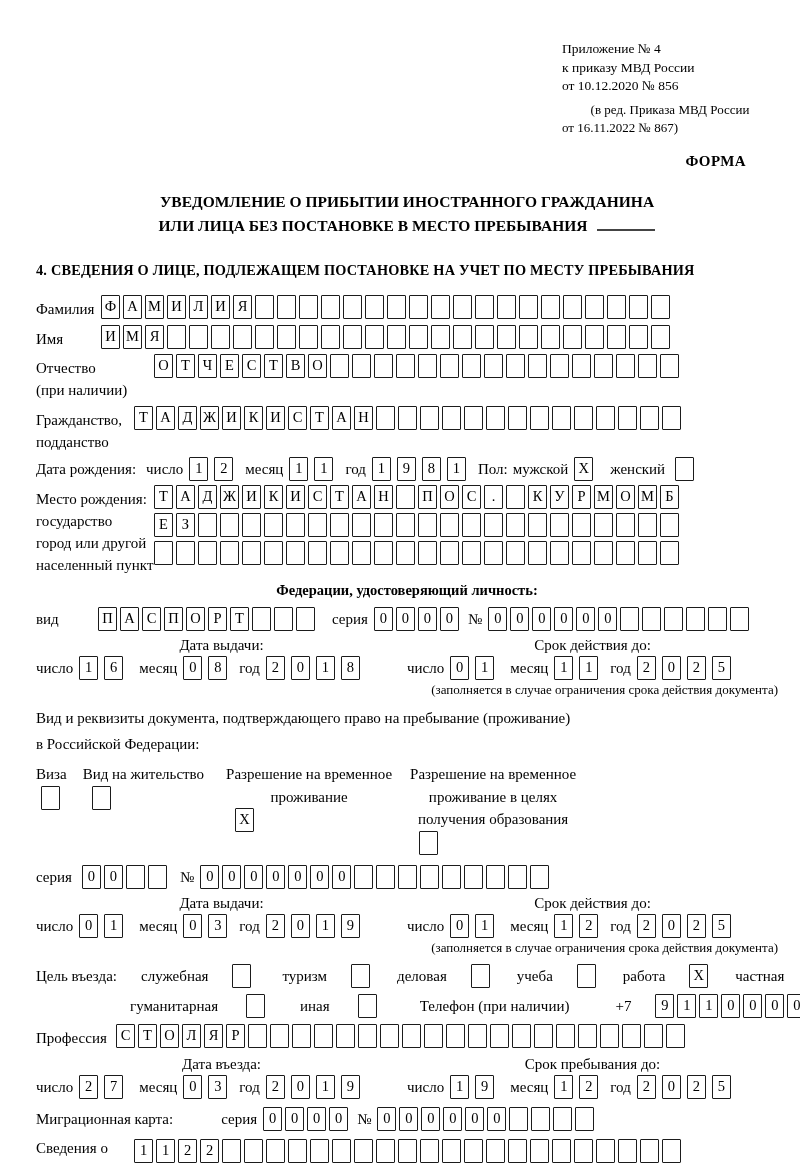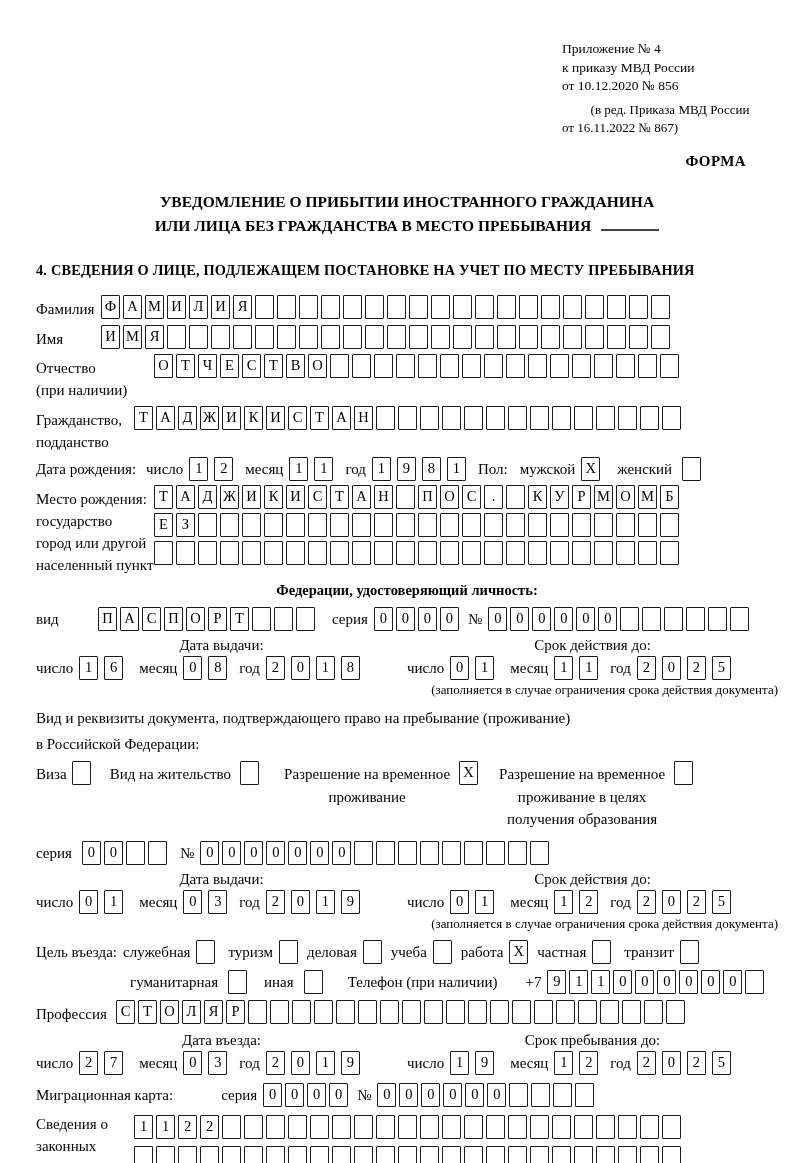--- a/index.html
+++ b/index.html
@@ -47,25 +47,25 @@
   .two-head { display: flex; margin: 6px 0 2px 0; }
   .two-head > div { width: 50%; text-align: center; }
   .two-dates { display: flex; margin-bottom: 2px; }
   .two-dates .dgroup { display: flex; align-items: flex-start; }
   .two-dates .dg-l { width: 50%; }
   .note { font-size: 13px; text-align: right; margin: 0 0 8px 0; }
 
   .intro { margin: 6px 0 2px 0; line-height: 1.7; }
 
   .optrow { display: flex; align-items: flex-start; margin: 4px 0 10px 0; }
-  .opt { display: flex; align-items: flex-start; }
+  .opt { display: flex; align-items: flex-start; flex-direction: column; }
   .opt .opt-txt { text-align: center; line-height: 1.5; padding-top: 2px; }
   .opt .cells { margin-left: 9px; margin-top: 0; }
 
-  .purpose { display: flex; align-items: flex-start; margin-bottom: 6px; flex-wrap: nowrap; }
+  .purpose { display: flex; align-items: flex-start; margin-bottom: 6px; flex-wrap: nowrap; gap: 18px; }
   .purpose .ilab { white-space: nowrap; }
 
   .rep { display: flex; align-items: flex-start; margin-top: 6px; }
   .rep .flabel { line-height: 1.5; }
 </style>
 </head>
 <body>
 
 <div class="page">
 
@@ -74,21 +74,21 @@
     <div>к приказу МВД России</div>
     <div>от 10.12.2020 № 856</div>
     <div class="ed ed-first">(в ред. Приказа МВД России</div>
     <div class="ed">от 16.11.2022 № 867)</div>
   </div>
 
   <div class="forma">ФОРМА</div>
 
   <div class="title">
     <div>УВЕДОМЛЕНИЕ О ПРИБЫТИИ ИНОСТРАННОГО ГРАЖДАНИНА</div>
-    <div><span>ИЛИ ЛИЦА БЕЗ ГРАЖДАНСТВА В МЕСТО ПРЕБЫВАНИЯ</span><span class="uline"></span></div>
+    <div><span>ИЛИ ЛИЦА БЕЗ ПОСТАНОВКЕ В МЕСТО ПРЕБЫВАНИЯ</span><span class="uline"></span></div>
   </div>
 
   <div class="sect">4. СВЕДЕНИЯ О ЛИЦЕ, ПОДЛЕЖАЩЕМ ПОСТАНОВКЕ НА УЧЕТ ПО МЕСТУ ПРЕБЫВАНИЯ</div>
 
   <div class="frow">
     <div class="flabel w65">Фамилия</div>
     <div class="cells"><span class="cell">Ф</span><span class="cell">А</span><span class="cell">М</span><span class="cell">И</span><span class="cell">Л</span><span class="cell">И</span><span class="cell">Я</span><span class="cell"></span><span class="cell"></span><span class="cell"></span><span class="cell"></span><span class="cell"></span><span class="cell"></span><span class="cell"></span><span class="cell"></span><span class="cell"></span><span class="cell"></span><span class="cell"></span><span class="cell"></span><span class="cell"></span><span class="cell"></span><span class="cell"></span><span class="cell"></span><span class="cell"></span><span class="cell"></span><span class="cell"></span></div>
   </div>
 
   <div class="frow">
@@ -113,21 +113,21 @@
   </div>
 
   <div class="frow">
     <span class="ilab gap10">Дата рождения:</span>
     <span class="ilab gap6">число</span>
     <span class="cells sp gap6"><span class="cell">1</span><span class="cell">2</span></span>
     <span class="ilab gap6">месяц</span>
     <span class="cells sp gap6"><span class="cell">1</span><span class="cell">1</span></span>
     <span class="ilab gap6">год</span>
     <span class="cells sp gap6"><span class="cell">1</span><span class="cell">9</span><span class="cell">8</span><span class="cell">1</span></span>
-    <span class="ilab" style="margin-right:12px;">Пол:</span>
+    <span class="ilab" style="margin-right:5px;">Пол:</span>
     <span class="ilab gap6">мужской</span>
     <span class="cells gap14"><span class="cell">X</span></span>
     <span class="ilab gap10">женский</span>
     <span class="cells"><span class="cell"></span></span>
   </div>
 
   <div class="frow">
     <div class="flabel w118">
       <div>Место рождения:</div>
       <div>государство</div>

